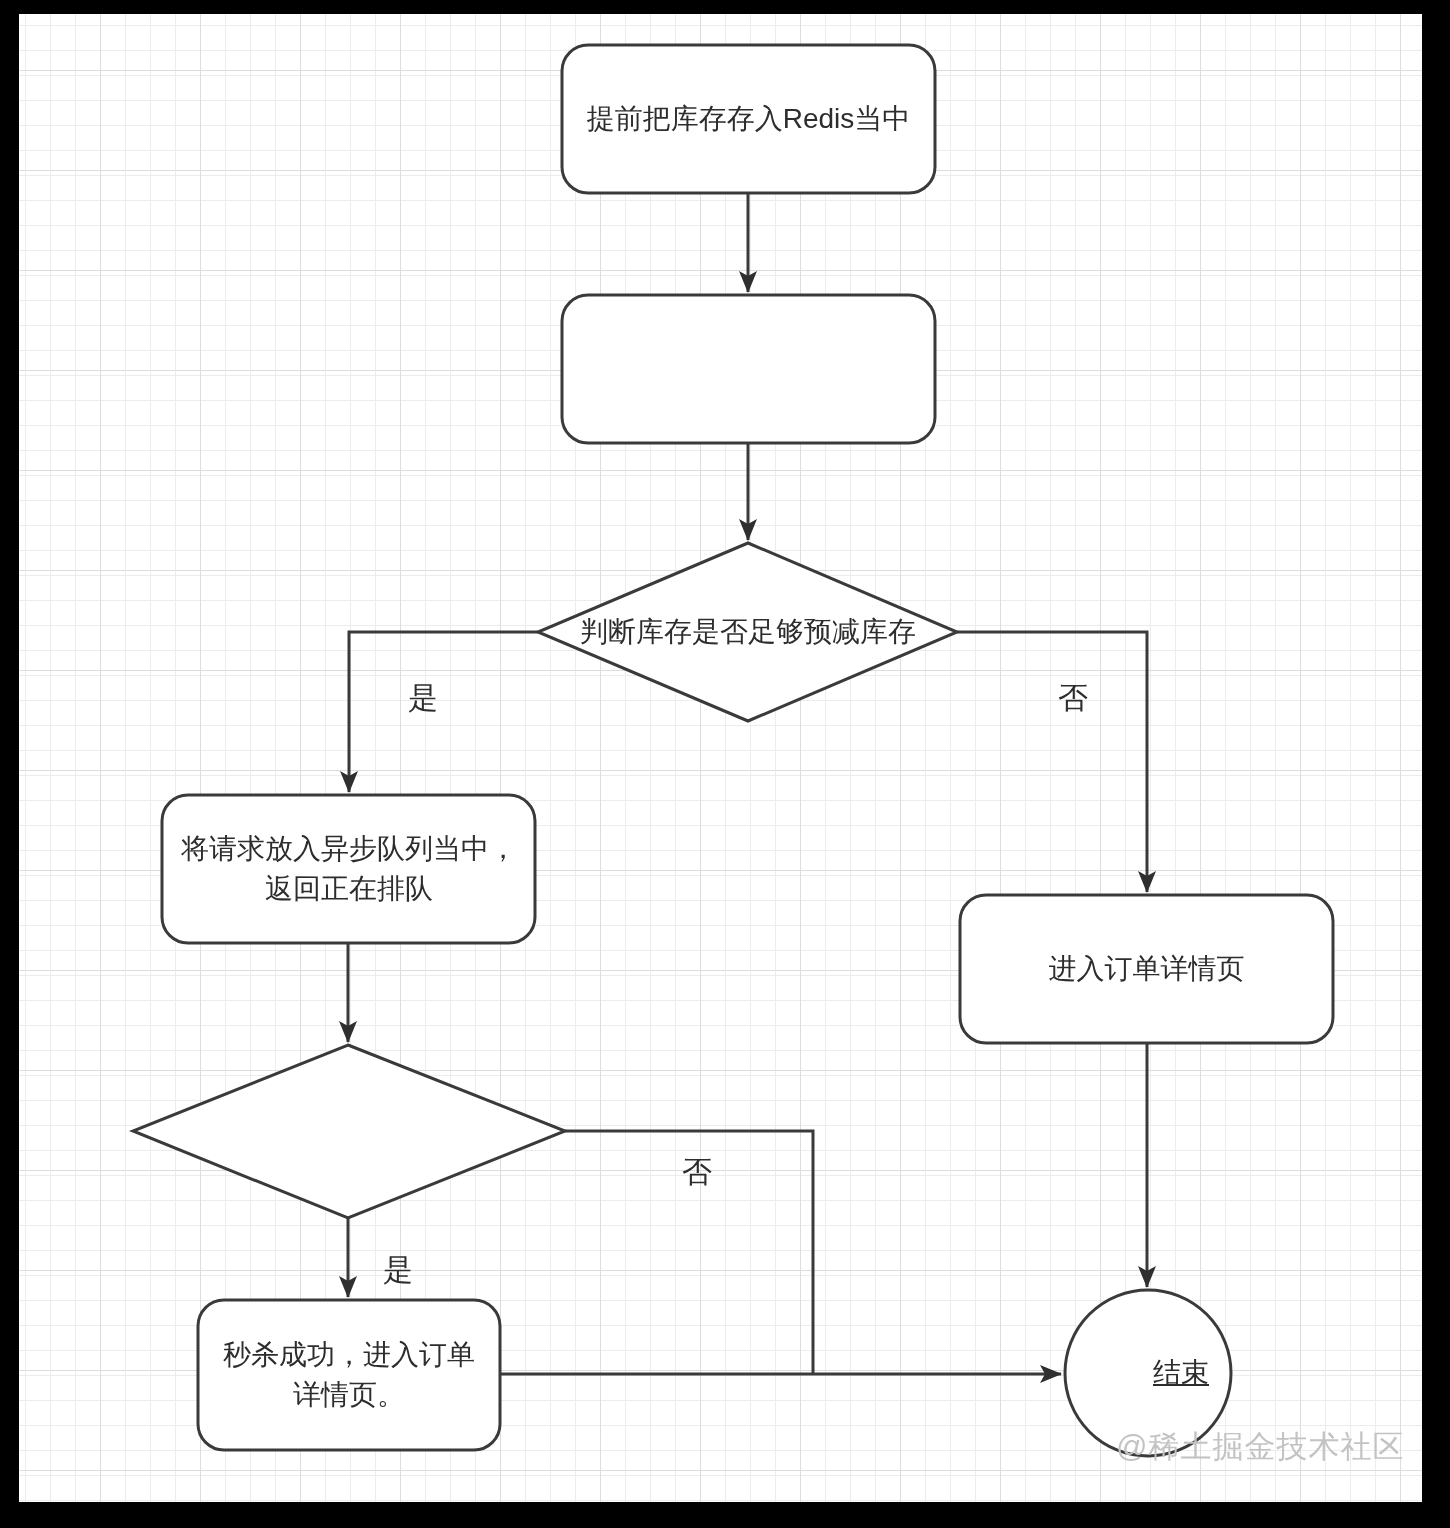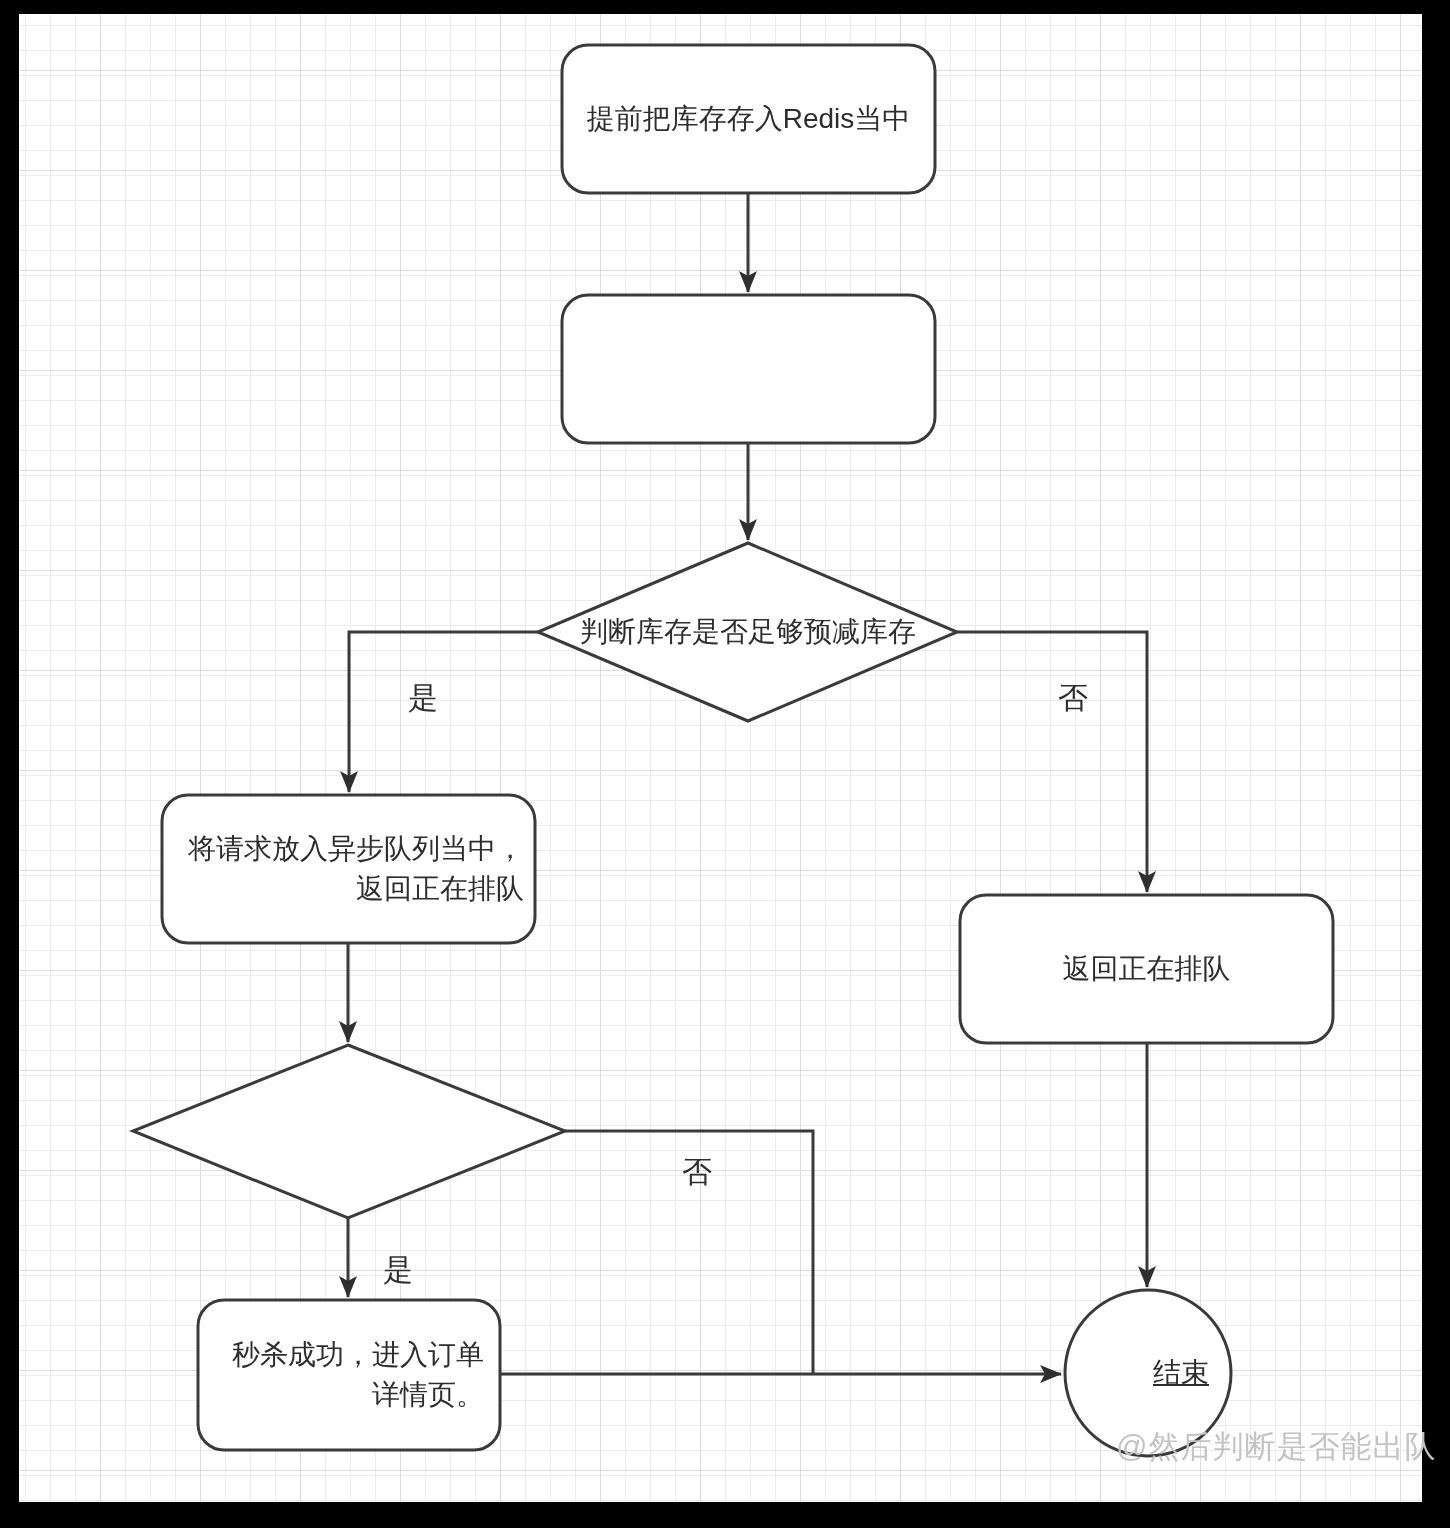--- a/index.html
+++ b/index.html
@@ -33,21 +33,21 @@
     position: absolute;
     left: 0; top: 0;
     width: 1450px;
     height: 1528px;
   }
   .node-label {
     position: absolute;
     display: flex;
     align-items: center;
     justify-content: center;
-    text-align: right;
+    text-align: center;
     font-size: 28px;
     line-height: 1.43;
     color: #2d2d2d;
     word-break: break-all;
     overflow-wrap: anywhere;
   }
   .edge-label {
     position: absolute;
     font-size: 30px;
     color: #2d2d2d;
@@ -95,23 +95,23 @@
       <rect x="960" y="895" width="373" height="148" rx="26" ry="26"></rect>
       <polygon points="348,1045 565,1131 348,1218 133,1131"></polygon>
       <rect x="198" y="1300" width="302" height="150" rx="26" ry="26"></rect>
       <circle cx="1148" cy="1373" r="83"></circle>
     </g>
   </svg>
 
   <div class="node-label" style="left:562px; top:45px;  width:373px; height:148px;">提前把库存存入Redis当中</div>
   <div class="node-label" style="left:174px; top:795px; width:350px; height:148px;">将请求放入异步队列当中，返回正在排队</div>
   <div class="node-label" style="left:538px; top:543px; width:420px; height:178px;">判断库存是否足够预减库存</div>
-  <div class="node-label" style="left:960px; top:895px; width:373px; height:148px;">返回正在排队</div>
+  <div class="node-label" style="left:960px; top:895px; width:373px; height:148px;">进入订单详情页</div>
   <div class="node-label" style="left:214px; top:1300px; width:270px; height:150px;">秒杀成功，进入订单详情页。</div>
   <div class="node-label" style="left:1098px; top:1290px; width:166px; height:166px;text-decoration:underline;">结束</div>
 
   <div class="edge-label" style="left:408px;  top:678px;">是</div>
   <div class="edge-label" style="left:1058px; top:678px;">否</div>
   <div class="edge-label" style="left:682px;  top:1152px;">否</div>
   <div class="edge-label" style="left:383px;  top:1250px;">是</div>
 
-  <div class="watermark">@然后判断是否能出队</div>
+  <div class="watermark">@稀土掘金技术社区</div>
 </div>
 
 </body></html>

